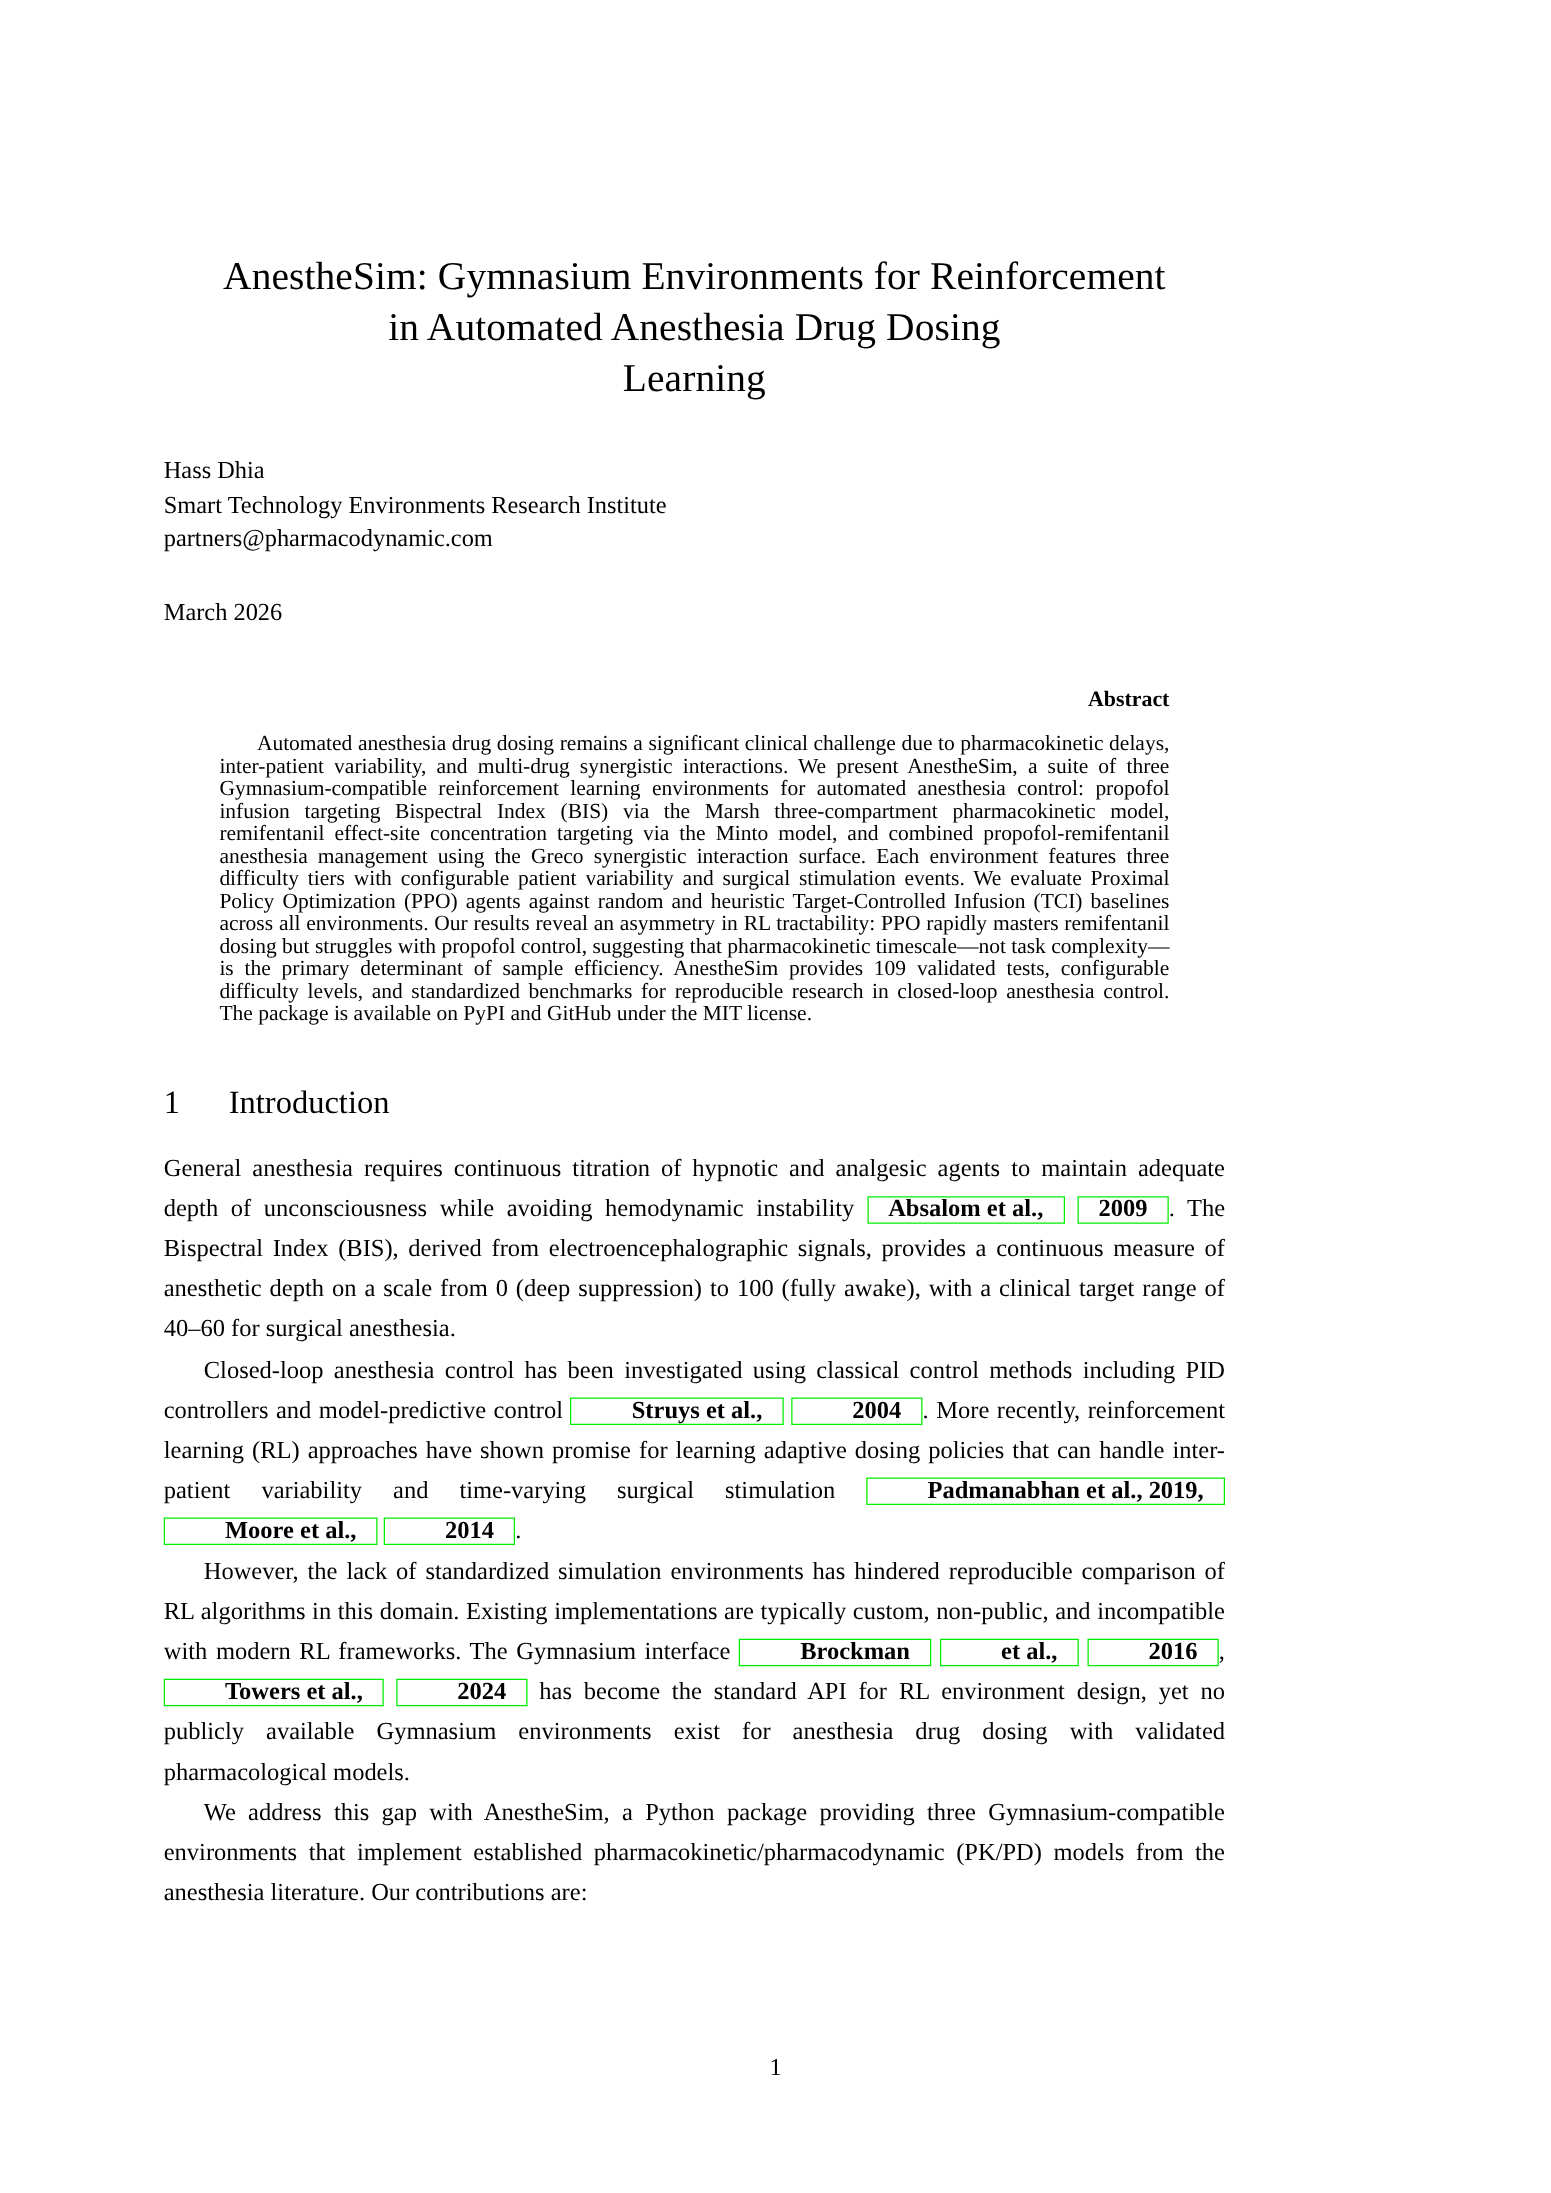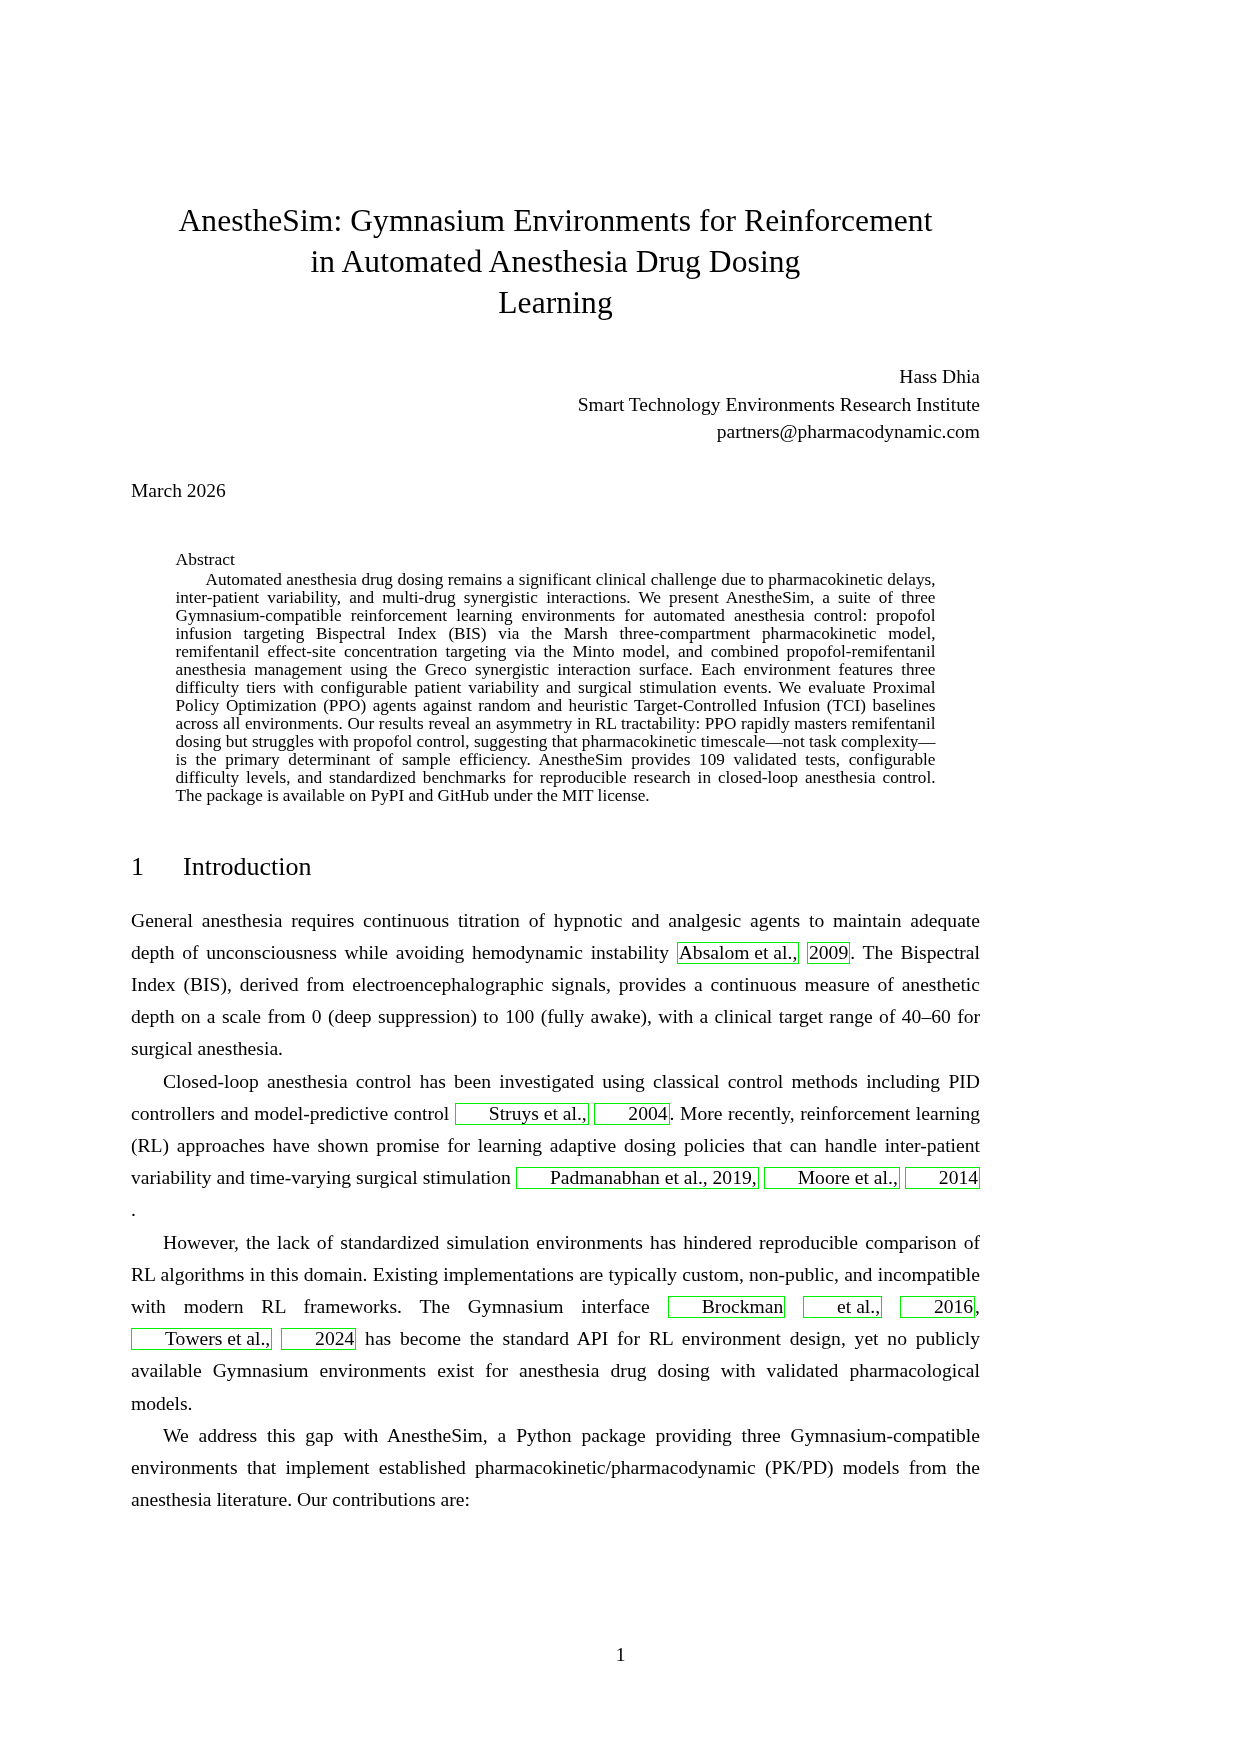--- a/index.html
+++ b/index.html
@@ -41,21 +41,21 @@
     line-height: 41px;
     letter-spacing: 0.1px;
     font-weight: normal;
   }
   .title-line-1 { }
   .title-line-2 { }
   .title-line-3 { }
 
   
   .author-block {
-    text-align: right;
+    text-align: left;
     margin-top: 40px;
   }
   .author-name,
   .author-affil,
   .author-email {
     font-size: 19.5px;
     line-height: 27.5px;
   }
 
   .date-block {
@@ -64,25 +64,25 @@
     font-size: 19.5px;
     line-height: 27px;
   }
 
   
   .abstract-wrap {
     margin: 44px auto 0 auto;
     width: 760px;
   }
   .abstract-heading {
-    text-align: left;
-    font-weight: normal;
+    text-align: right;
+    font-weight: bold;
     font-size: 17.5px;
     line-height: 22px;
-    margin-bottom: 1px;
+    margin-bottom: 16px;
   }
   .abstract-body {
     font-size: 17.2px;
     line-height: 18px;
     text-align: justify;
     text-indent: 30px;
     hyphens: manual;
   }
 
   
@@ -102,25 +102,26 @@
     font-size: 19.6px;
     line-height: 32.2px;
     text-align: justify;
     hyphens: manual;
   }
   .body-par.indent { text-indent: 32px; }
 
   
   .cite {
     border: 1.6px solid #00ee00;
-    padding: 0 1px;
+    padding: 0 16px;
     margin: 0 0px;
     display: inline-block;
     line-height: 1.02em;
     box-sizing: border-box;
+    font-weight: bold;
   }
 
   
   .page-number {
     position: absolute;
     left: 0;
     top: 1644px;
     width: 1241px;
     text-align: center;
     font-size: 19.5px;

